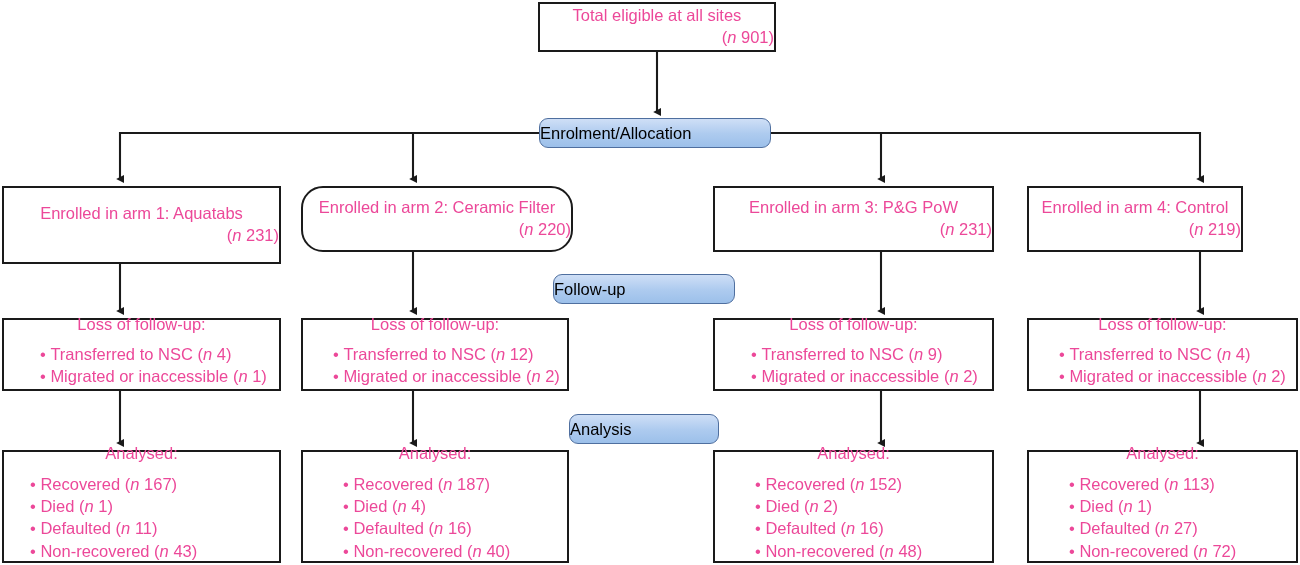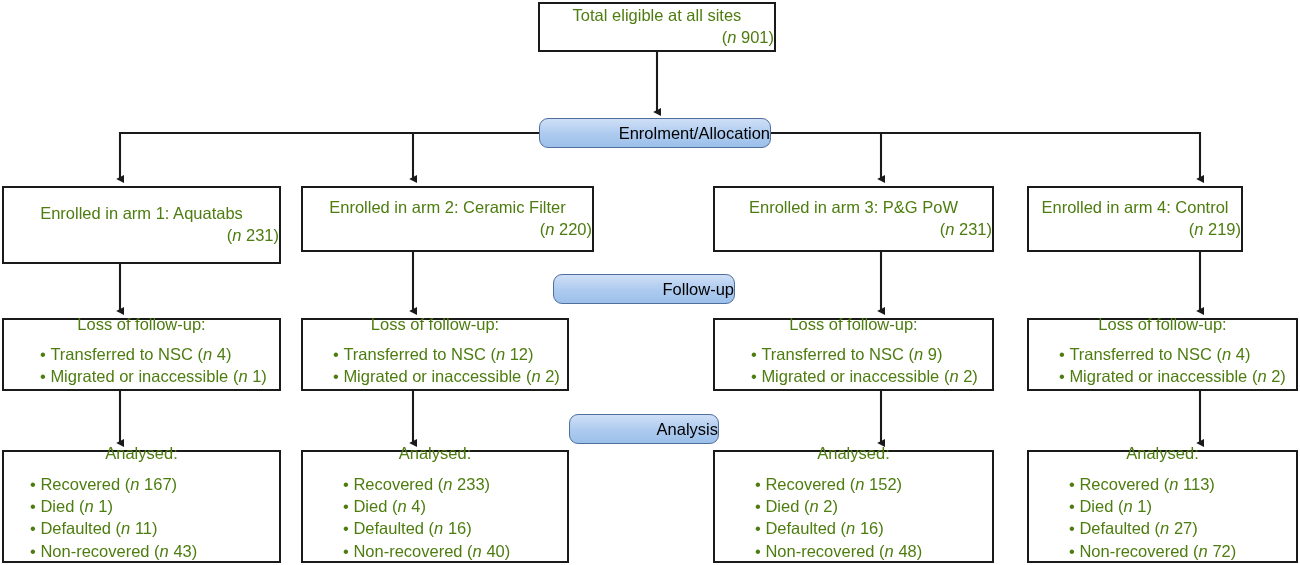--- a/index.html
+++ b/index.html
@@ -24,21 +24,21 @@
     pointer-events: none;
   }
   .node {
     position: absolute;
     box-sizing: border-box;
     border: 2px solid #1a1a1a;
     background: #ffffff;
     display: flex;
     flex-direction: column;
     justify-content: center;
-    color: #4d7c0f;
+    color: #ec4899;
   }
   .node-title {
     text-align: center;
     font-size: 16.5px;
     line-height: 1.32;
     white-space: nowrap;
   }
   .node-sub {
     text-align: right;
     font-size: 16.5px;
@@ -66,31 +66,31 @@
   .ital { font-style: italic; }
 
   .banner {
     position: absolute;
     box-sizing: border-box;
     border: 1.5px solid #4f6f9f;
     border-radius: 9px;
     background: linear-gradient(180deg, #cfdff6 0%, #aecbef 52%, #9cc0ea 100%);
     display: flex;
     align-items: center;
-    justify-content: flex-end;
+    justify-content: flex-start;
     color: #000000;
     font-size: 16.5px;
     white-space: nowrap;
   }
 
   
   #box-total   { left: 538px; top: 2px;   width: 238px; height: 50px; }
 
   #arm-1 { left: 2px;    top: 186px; width: 279px; height: 78px; }
-  #arm-2 { left: 301px;  top: 186px; width: 293px; height: 66px; }
+  #arm-2 { left: 301px;  top: 186px; width: 272px; height: 66px; border-radius: 22px; }
   #arm-3 { left: 713px;  top: 186px; width: 281px; height: 66px; }
   #arm-4 { left: 1027px; top: 186px; width: 216px; height: 66px; }
 
   #loss-1 { left: 2px;    top: 318px; width: 279px; height: 73px; }
   #loss-2 { left: 301px;  top: 318px; width: 268px; height: 73px; }
   #loss-3 { left: 713px;  top: 318px; width: 281px; height: 73px; }
   #loss-4 { left: 1027px; top: 318px; width: 271px; height: 73px; }
 
   #ana-1 { left: 2px;    top: 450px; width: 279px; height: 113px; }
   #ana-2 { left: 301px;  top: 450px; width: 268px; height: 113px; }
@@ -199,21 +199,21 @@
     <ul class="bullets pad-a">
       <li><span>Recovered</span> (<span class="ital">n</span>&nbsp;<span>167</span>)</li>
       <li><span>Died</span> (<span class="ital">n</span>&nbsp;<span>1</span>)</li>
       <li><span>Defaulted</span> (<span class="ital">n</span>&nbsp;<span>11</span>)</li>
       <li><span>Non-recovered</span> (<span class="ital">n</span>&nbsp;<span>43</span>)</li>
     </ul>
   </div>
   <div class="node" id="ana-2">
     <div class="node-title">Analysed:</div>
     <ul class="bullets pad-d">
-      <li><span>Recovered</span> (<span class="ital">n</span>&nbsp;<span>233</span>)</li>
+      <li><span>Recovered</span> (<span class="ital">n</span>&nbsp;<span>187</span>)</li>
       <li><span>Died</span> (<span class="ital">n</span>&nbsp;<span>4</span>)</li>
       <li><span>Defaulted</span> (<span class="ital">n</span>&nbsp;<span>16</span>)</li>
       <li><span>Non-recovered</span> (<span class="ital">n</span>&nbsp;<span>40</span>)</li>
     </ul>
   </div>
   <div class="node" id="ana-3">
     <div class="node-title">Analysed:</div>
     <ul class="bullets pad-d">
       <li><span>Recovered</span> (<span class="ital">n</span>&nbsp;<span>152</span>)</li>
       <li><span>Died</span> (<span class="ital">n</span>&nbsp;<span>2</span>)</li>

